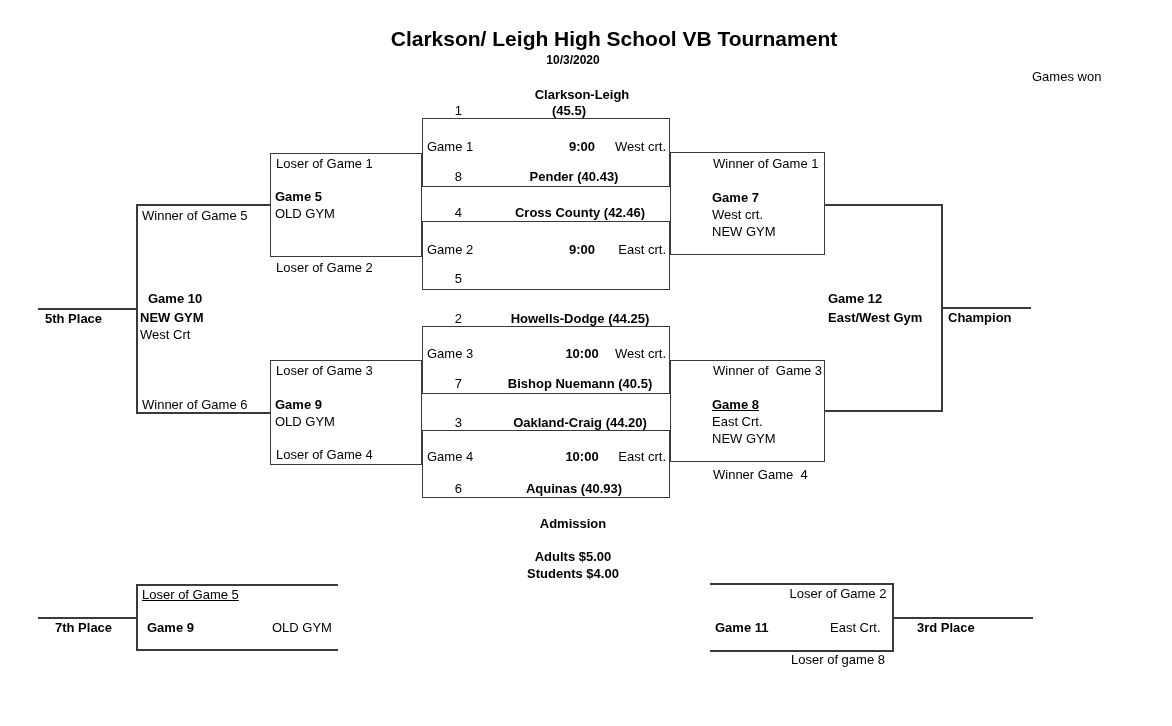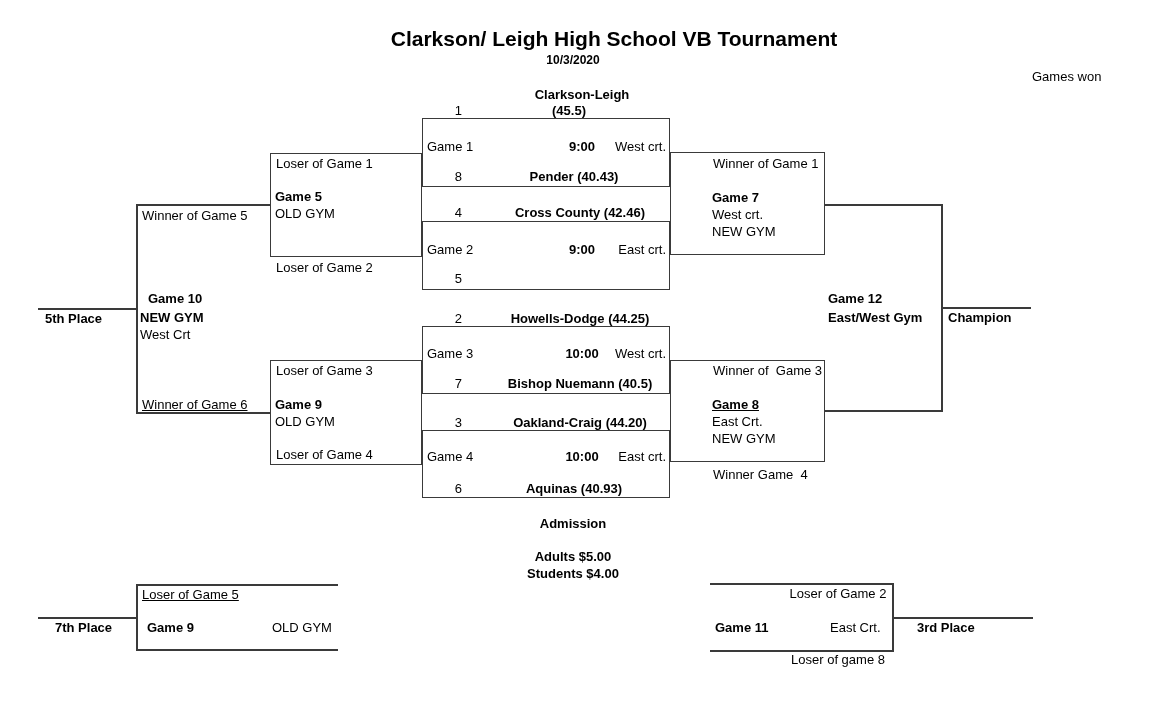--- a/index.html
+++ b/index.html
@@ -70,21 +70,21 @@
   <div class="lbl" style="left:276px;top:364px;">Loser of Game 3</div>
   <div class="lbl b" style="left:275px;top:398px;">Game 9</div>
   <div class="lbl" style="left:275px;top:415px;">OLD GYM</div>
   <div class="lbl" style="left:276px;top:448px;">Loser of Game 4</div>
 
   <div class="hline" style="left:136px;top:204px;width:134px;"></div>
   <div class="hline" style="left:136px;top:412px;width:134px;"></div>
   <div class="vline" style="left:136px;top:204px;height:209px;"></div>
   <div class="hline" style="left:38px;top:308px;width:98px;"></div>
   <div class="lbl" style="left:142px;top:209px;">Winner of Game 5</div>
-  <div class="lbl" style="left:142px;top:398px;text-decoration:underline;">Winner of Game 6</div>
+  <div class="lbl" style="left:142px;top:398px;">Winner of Game 6</div>
   <div class="lbl b" style="left:148px;top:292px;">Game 10</div>
   <div class="lbl b" style="left:140px;top:311px;">NEW GYM</div>
   <div class="lbl" style="left:140px;top:328px;">West Crt</div>
   <div class="lbl b" style="left:45px;top:312px;">5th Place</div>
 
   <div class="box" style="left:670px;top:152px;width:155px;height:103px;"></div>
   <div class="lbl" style="left:713px;top:157px;">Winner of Game 1</div>
   <div class="lbl b" style="left:712px;top:191px;">Game 7</div>
   <div class="lbl" style="left:712px;top:208px;">West crt.</div>
   <div class="lbl" style="left:712px;top:225px;">NEW GYM</div>

